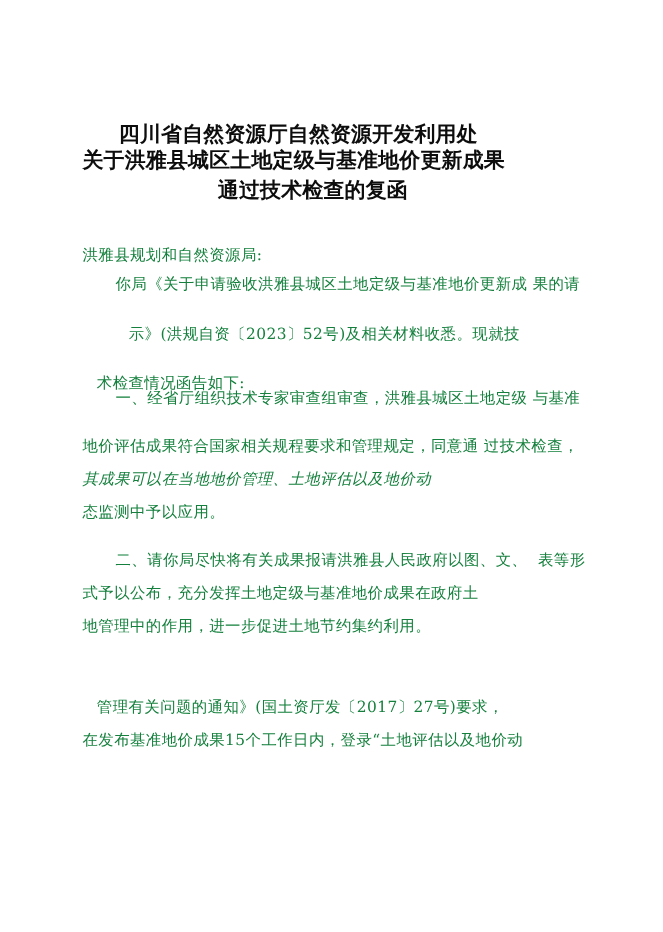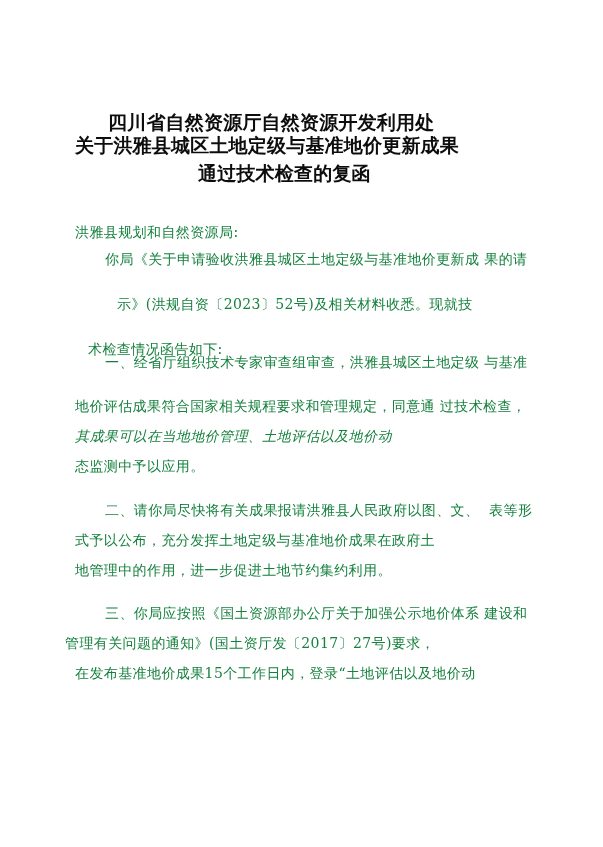--- a/index.html
+++ b/index.html
@@ -58,17 +58,16 @@
 
   <div class="body-line" style="left:105px; top:353px;text-align:right;">一、经省厅组织技术专家审查组审查，洪雅县城区土地定级 与基准</div>
   <div class="body-line" style="left:75px; top:397px;">地价评估成果符合国家相关规程要求和管理规定，同意通 过技术检查，</div>
   <div class="body-line" style="left:75px; top:427px;font-style:italic;">其成果可以在当地地价管理、土地评估以及地价动</div>
   <div class="body-line" style="left:105px; top:501px;">二、请你局尽快将有关成果报请洪雅县人民政府以图、文、  表等形</div>
 
   <div class="body-line" style="left:75px; top:457px;">态监测中予以应用。</div>
   <div class="body-line" style="left:75px; top:531px;">式予以公布，充分发挥土地定级与基准地价成果在政府土</div>
   <div class="body-line" style="left:75px; top:561px;">地管理中的作用，进一步促进土地节约集约利用。</div>
 
-  <div class="body-line" style="left:105px; top:604px;">三、你局应按照《国土资源部办公厅关于加强公示地价体系 建设和</div>
-  <div class="body-line" style="left:65px; top:634px;">管理有关问题的通知》(国土资厅发〔2017〕27号)要求，</div>
+  <div class="body-line" style="left:88px; top:634px;">管理有关问题的通知》(国土资厅发〔2017〕27号)要求，</div>
   <div class="body-line" style="left:75px; top:664px;">在发布基准地价成果15个工作日内，登录“土地评估以及地价动</div>
 
 </div>
 
 </body></html>

